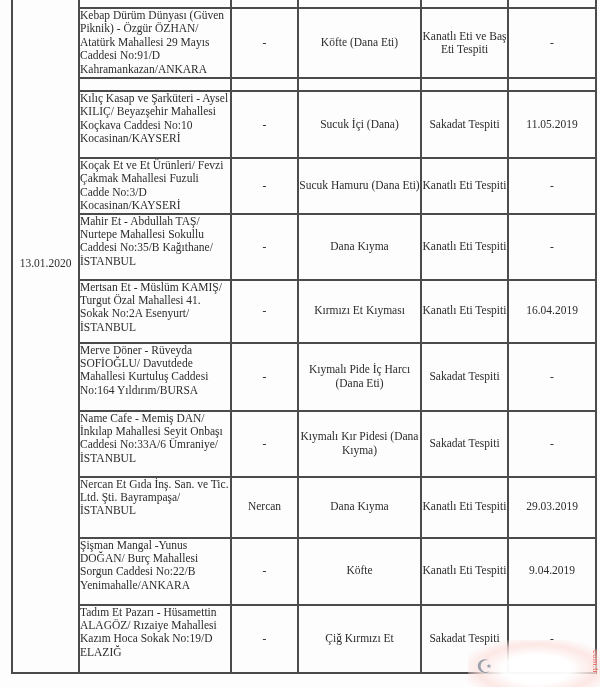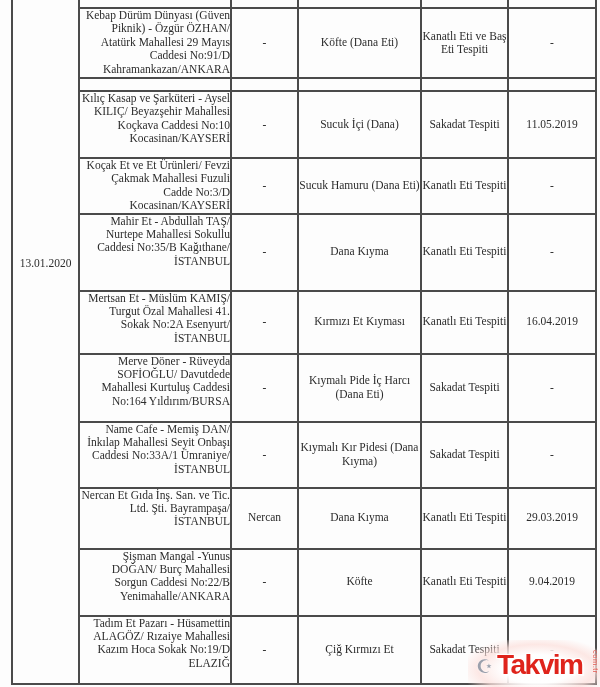--- a/index.html
+++ b/index.html
@@ -25,21 +25,21 @@
     border: 2px solid #4b4b4b;
     font-size: 11.5px;
     line-height: 13.4px;
     color: #2c2c2c;
     padding: 0;
     overflow: hidden;
   }
   tr.top-partial td { border-top: none; border-radius: 27px; }
   td.biz {
     vertical-align: top;
-    text-align: right;
+    text-align: left;
     padding: 1px 3px 2px 4px;
   }
   td.c {
     vertical-align: middle;
     text-align: center;
     padding: 1px 3px;
   }
   td.date-group-cell {
     position: relative;
     border-top: none;
@@ -152,21 +152,21 @@
     </tr>
 
     <tr style="height:55px">
       <td class="biz">Koçak Et ve Et Ürünleri/ Fevzi Çakmak Mahallesi Fuzuli Cadde No:3/D Kocasinan/KAYSERİ</td>
       <td class="c">-</td>
       <td class="c">Sucuk Hamuru (Dana Eti)</td>
       <td class="c">Kanatlı Eti Tespiti</td>
       <td class="c">-</td>
     </tr>
 
-    <tr style="height:77px">
+    <tr style="height:66px">
       <td class="biz">Mahir Et - Abdullah TAŞ/ Nurtepe Mahallesi Sokullu Caddesi No:35/B Kağıthane/İSTANBUL</td>
       <td class="c">-</td>
       <td class="c">Dana Kıyma</td>
       <td class="c">Kanatlı Eti Tespiti</td>
       <td class="c">-</td>
     </tr>
 
     <tr style="height:63px">
       <td class="biz">Mertsan Et - Müslüm KAMIŞ/ Turgut Özal Mahallesi 41. Sokak No:2A Esenyurt/İSTANBUL</td>
       <td class="c">-</td>
@@ -177,21 +177,21 @@
 
     <tr style="height:68px">
       <td class="biz">Merve Döner - Rüveyda SOFİOĞLU/ Davutdede Mahallesi Kurtuluş Caddesi No:164 Yıldırım/BURSA</td>
       <td class="c">-</td>
       <td class="c">Kıymalı Pide İç Harcı (Dana Eti)</td>
       <td class="c">Sakadat Tespiti</td>
       <td class="c">-</td>
     </tr>
 
     <tr style="height:66px">
-      <td class="biz">Name Cafe - Memiş DAN/ İnkılap Mahallesi Seyit Onbaşı Caddesi No:33A/1 Ümraniye/İSTANBUL</td>
+      <td class="biz">Name Cafe - Memiş DAN/ İnkılap Mahallesi Seyit Onbaşı Caddesi No:33A/6 Ümraniye/İSTANBUL</td>
       <td class="c">-</td>
       <td class="c">Kıymalı Kır Pidesi (Dana Kıyma)</td>
       <td class="c">Sakadat Tespiti</td>
       <td class="c">-</td>
     </tr>
 
     <tr style="height:61px">
       <td class="biz">Nercan Et Gıda İnş. San. ve Tic. Ltd. Şti. Bayrampaşa/İSTANBUL</td>
       <td class="c">Nercan</td>
       <td class="c">Dana Kıyma</td>
@@ -213,17 +213,16 @@
       <td class="c">Çiğ Kırmızı Et</td>
       <td class="c">Sakadat Tespiti</td>
       <td class="c">-</td>
     </tr>
   </tbody>
     </table>
 
   <div class="watermark">
     <div class="wm-glow"></div>
     <span class="wm-emblem">☪</span>
-    <span class="wm-brand">Takvim</span>
     <span class="wm-suffix">com.tr</span>
   </div>
 
 </div>
 
 </body></html>

